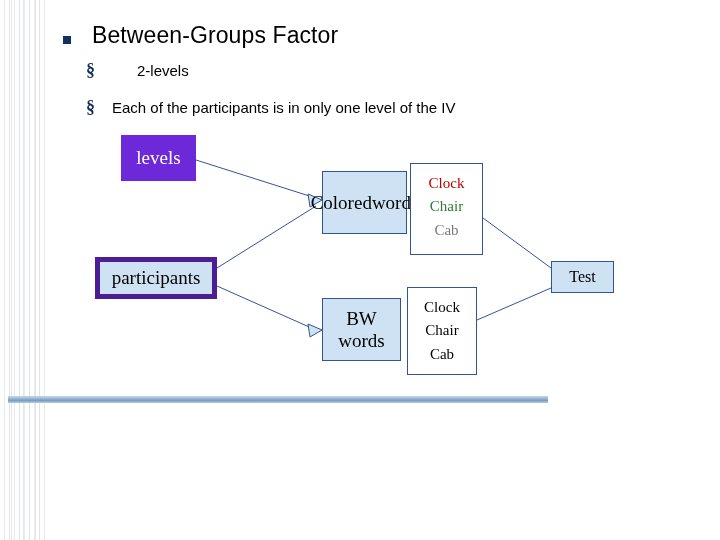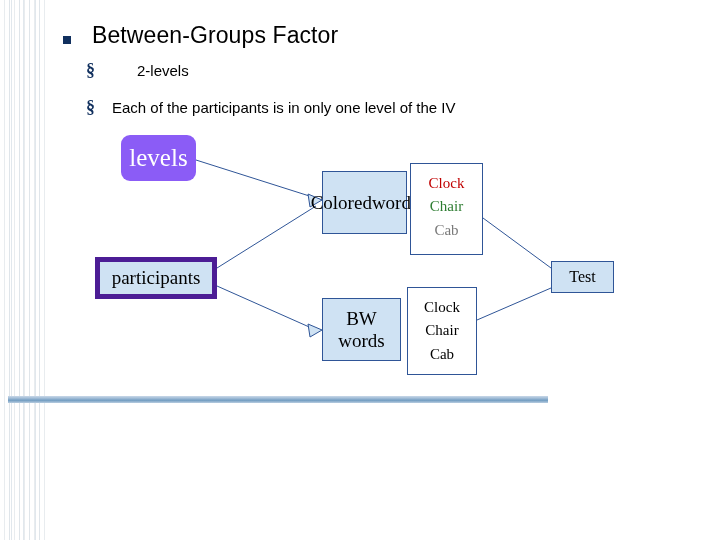--- a/index.html
+++ b/index.html
@@ -101,24 +101,23 @@
     justify-content: center;
     text-align: center;
     font-family: "Liberation Serif", serif;
     line-height: 1.12;
   }
   .box-levels {
     left: 121px;
     top: 135px;
     width: 75px;
     height: 46px;
-    background: #8b5cf6;
+    background: #6d28d9;
     color: #ffffff;
-    font-size: 25px;
-    border-radius: 9px;
+    font-size: 19px;
   }
   .box-participants {
     left: 95px;
     top: 257px;
     width: 122px;
     height: 42px;
     background: #cfe2f3;
     border: 5px solid #4c1d95;
     color: #000000;
     font-size: 19px;

